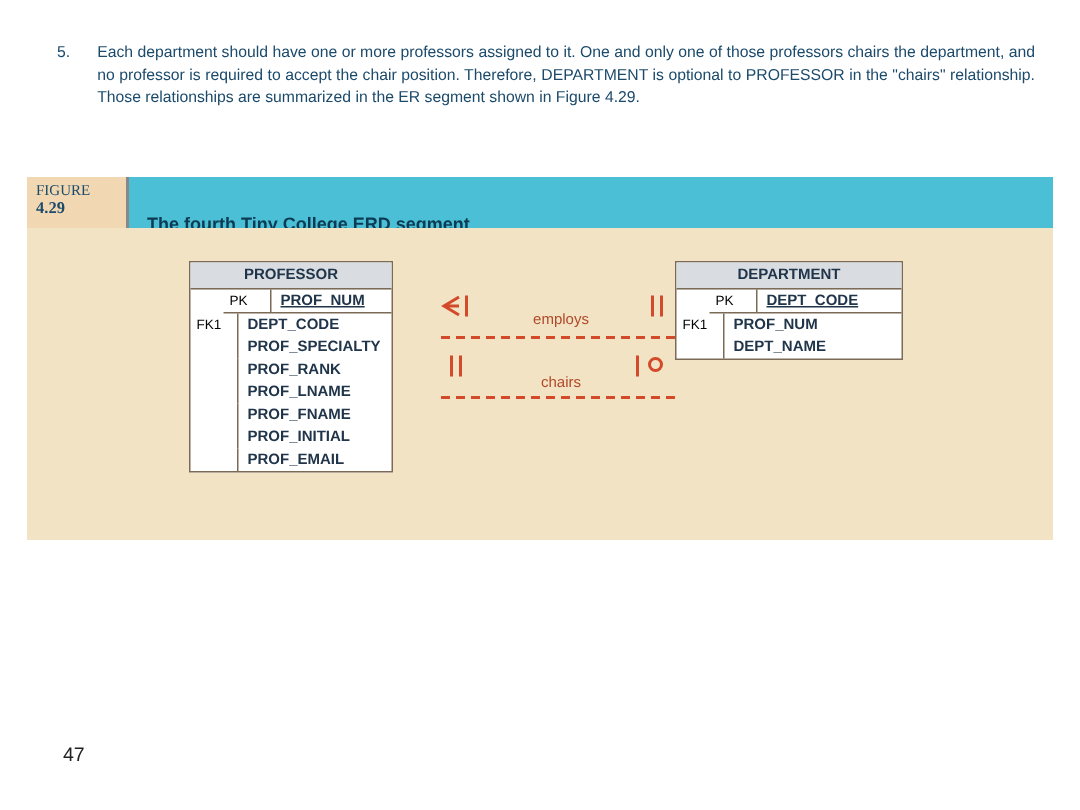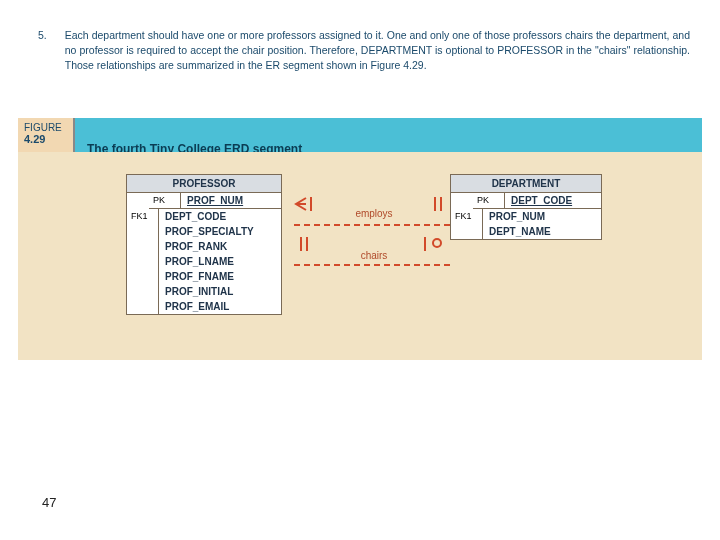--- a/index.html
+++ b/index.html
@@ -26,27 +26,28 @@
   .para .txt { flex: 1 1 auto; text-align: justify; }
   .figbar {
     position: absolute;
     top: 118px;
     left: 18px;
     right: 18px;
     height: 34px;
     display: flex;
   }
   .figbar .lab {
-    width: 57px;
+    width: 68px;
     background: #f2d8b2;
     color: #1b4a6b;
     font-size: 10px;
     line-height: 1.1;
     padding: 4px 6px;
     border-right: 2px solid #888;
+    font-family: Liberation Serif, serif;
   }
   .figbar .lab b { font-size: 11px; }
   .figbar .cap {
     flex: 1;
     background: #4bbfd6;
     color: #0b3c53;
     font-weight: bold;
     font-size: 12px;
     padding: 24px 12px;
   }
@@ -83,21 +84,21 @@
   }
   .entity .row > div:last-child {
     flex: 1;
     padding: 2px 6px;
     font-weight: bold;
     color: #20344a;
     white-space: nowrap;
   }
   .entity .sep { border-bottom: 1.5px solid #7a6a56; margin-left: 22px; }
   .entity .pk { text-decoration: underline; }
-  #e-prof { top: 22px; left: 108px; width: 156px; }
+  #e-prof { top: 22px; left: 108px; width: 136px; }
   #e-dept { top: 22px; left: 432px; width: 152px; }
   .rel {
     position: absolute;
     font-size: 10px;
     color: #b04a2a;
     text-align: center;
     margin-top: 20px;
   }
   #rel1 { top: 36px; left: 326px; width: 60px; }
   #rel2 { top: 78px; left: 326px; width: 60px; }

